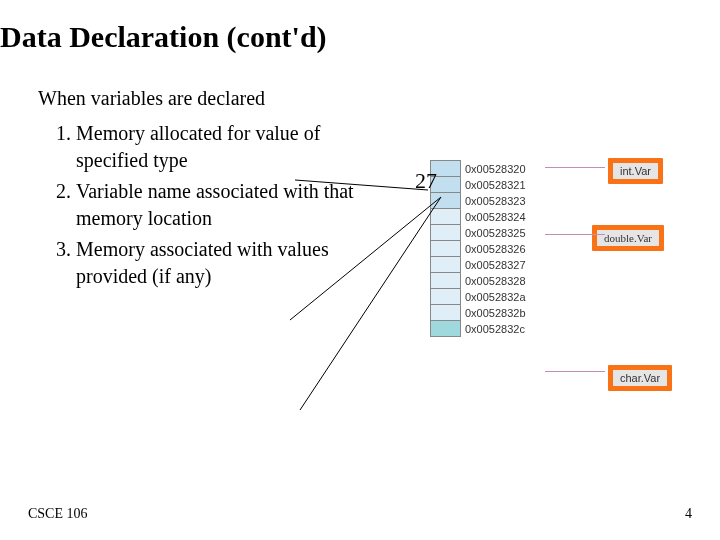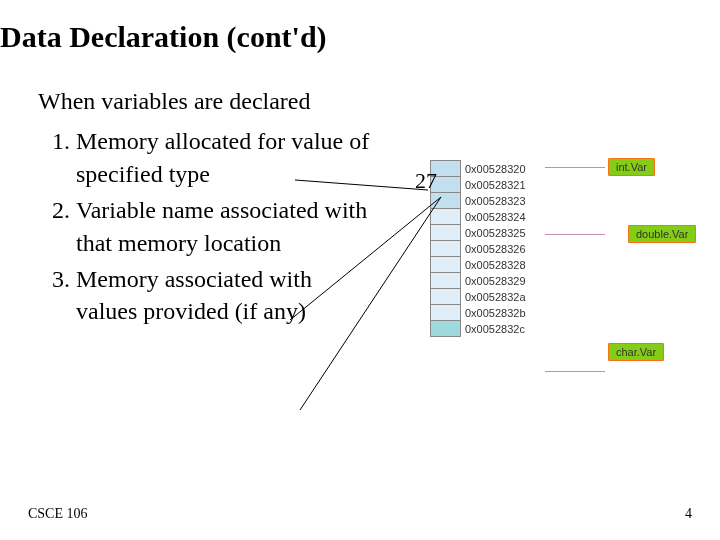--- a/index.html
+++ b/index.html
@@ -15,21 +15,21 @@
   .title {
     text-align: left;
     font-size: 30px;
     font-weight: bold;
     margin-top: 20px;
   }
   .body-text {
     position: absolute;
     top: 85px;
     left: 38px;
-    font-size: 24px;
+    font-size: 20px;
     line-height: 1.35;
     width: 340px;
   }
   .body-text .intro {
     margin-bottom: 4px;
   }
   .body-text ol {
     margin: 8px;
     padding-left: 30px;
   }
@@ -87,22 +87,22 @@
     left: 415px;
     font-family: "Times New Roman", serif;
     font-size: 22px;
     pointer-events: none;
   }
 
   .varbox {
     position: absolute;
     font-family: Arial, sans-serif;
     font-size: 11px;
-    border: 1px solid #f97316;
-    background: #84cc16;
+    border: 5px solid #f97316;
+    background: #e5e5e5;
     padding: 2px 7px;
     border-radius: 1px;
     color: #333;
   }
   .varline {
     position: absolute;
     height: 0;
     border-top: 1.5px solid #c48db4;
   }
   .footer-right { color:#000; }
@@ -151,25 +151,25 @@
     <tr>
           <td class="cell cell-dbl"></td>
           <td class="addr">0x00528325</td>
         </tr>
     <tr>
           <td class="cell cell-dbl"></td>
           <td class="addr">0x00528326</td>
         </tr>
     <tr>
           <td class="cell cell-dbl"></td>
+          <td class="addr">0x00528327</td>
+        </tr>
+    <tr>
+          <td class="cell cell-dbl"></td>
           <td class="addr">0x00528328</td>
-        </tr>
-    <tr>
-          <td class="cell cell-dbl"></td>
-          <td class="addr">0x00528329</td>
         </tr>
     <tr>
           <td class="cell cell-dbl"></td>
           <td class="addr">0x0052832a</td>
         </tr>
     <tr>
           <td class="cell cell-dbl"></td>
           <td class="addr">0x0052832b</td>
         </tr>
     <tr>
@@ -178,24 +178,24 @@
         </tr>
   </tbody>
     </table>
 </div>
 
 <div class="val27">27</div>
 
 <div class="varbox" style="top:158px; left:608px;">int.Var</div>
 <div class="varline" style="top:167px; left:545px; width:60px;"></div>
 
-<div class="varbox" style="top:225px; left:628px;">double.Var</div>
+<div class="varbox" style="top:225px; left:592px;font-family:Liberation Serif, serif;">double.Var</div>
 <div class="varline" style="top:234px; left:545px; width:60px;"></div>
 
-<div class="varbox" style="top:343px; left:608px;">char.Var</div>
+<div class="varbox" style="top:365px; left:608px;">char.Var</div>
 <div class="varline" style="top:371px; left:545px; width:60px;"></div>
 
 <svg class="pointer">
   <line x1="295" y1="180" x2="428" y2="190" stroke="#000" stroke-width="1"></line>
   <line x1="290" y1="320" x2="441" y2="197" stroke="#000" stroke-width="1"></line>
   <line x1="300" y1="410" x2="441" y2="197" stroke="#000" stroke-width="1"></line>
 </svg>
 
 <div class="footer-left">CSCE 106</div>
 <div class="footer-right">4</div>

